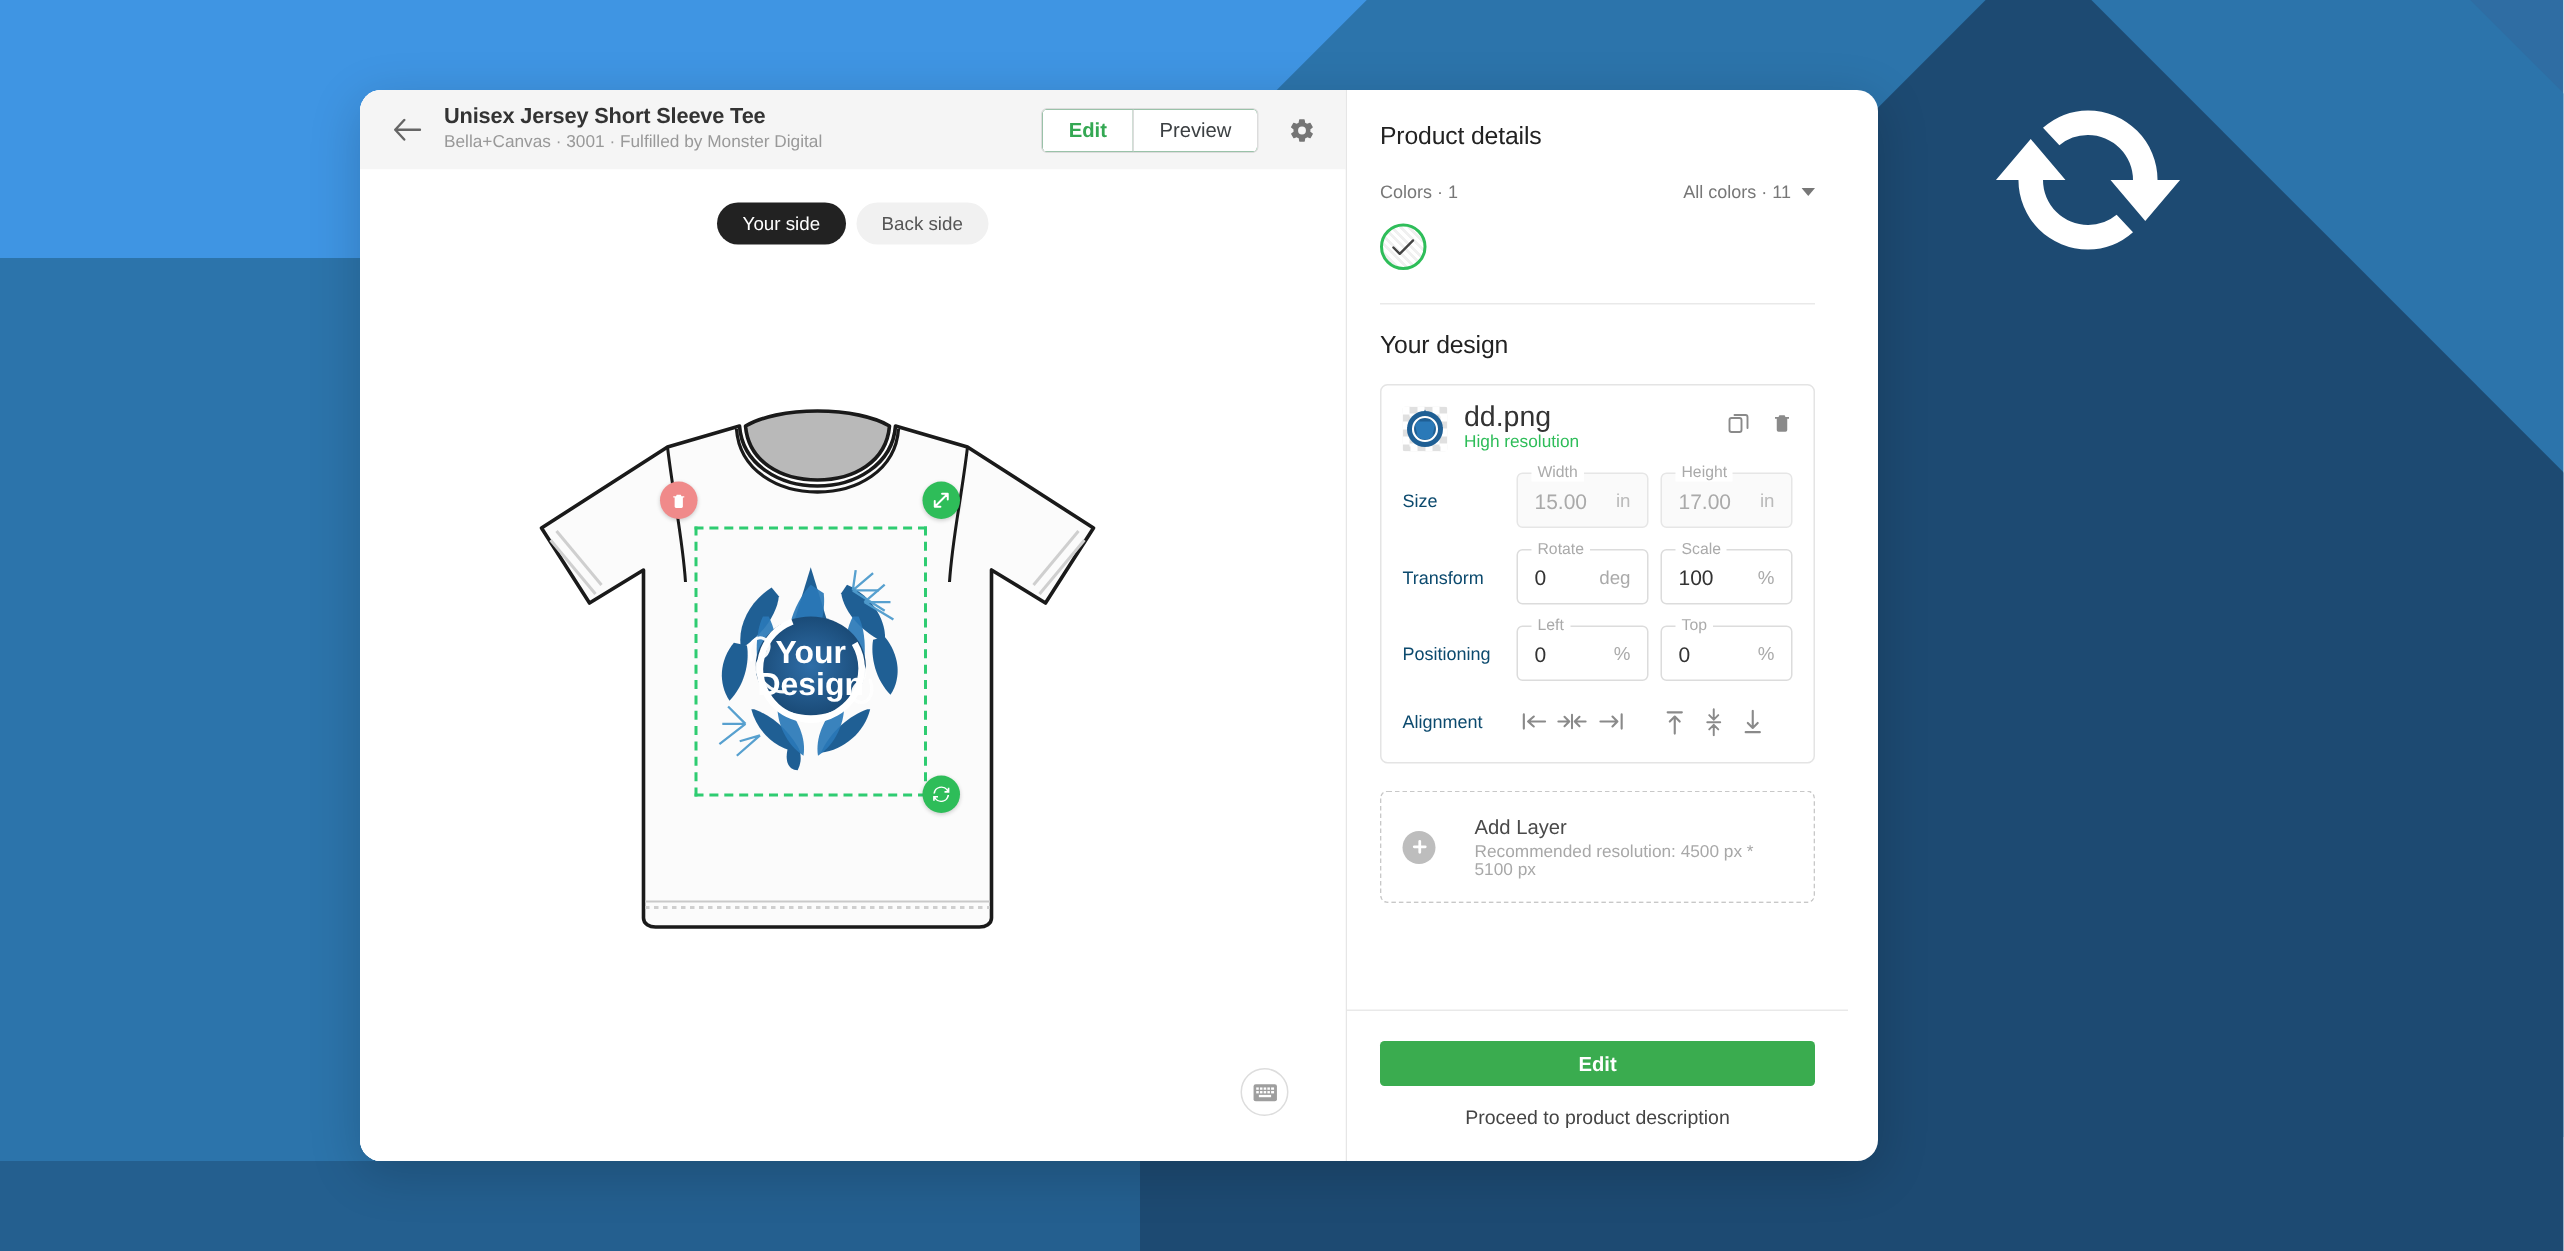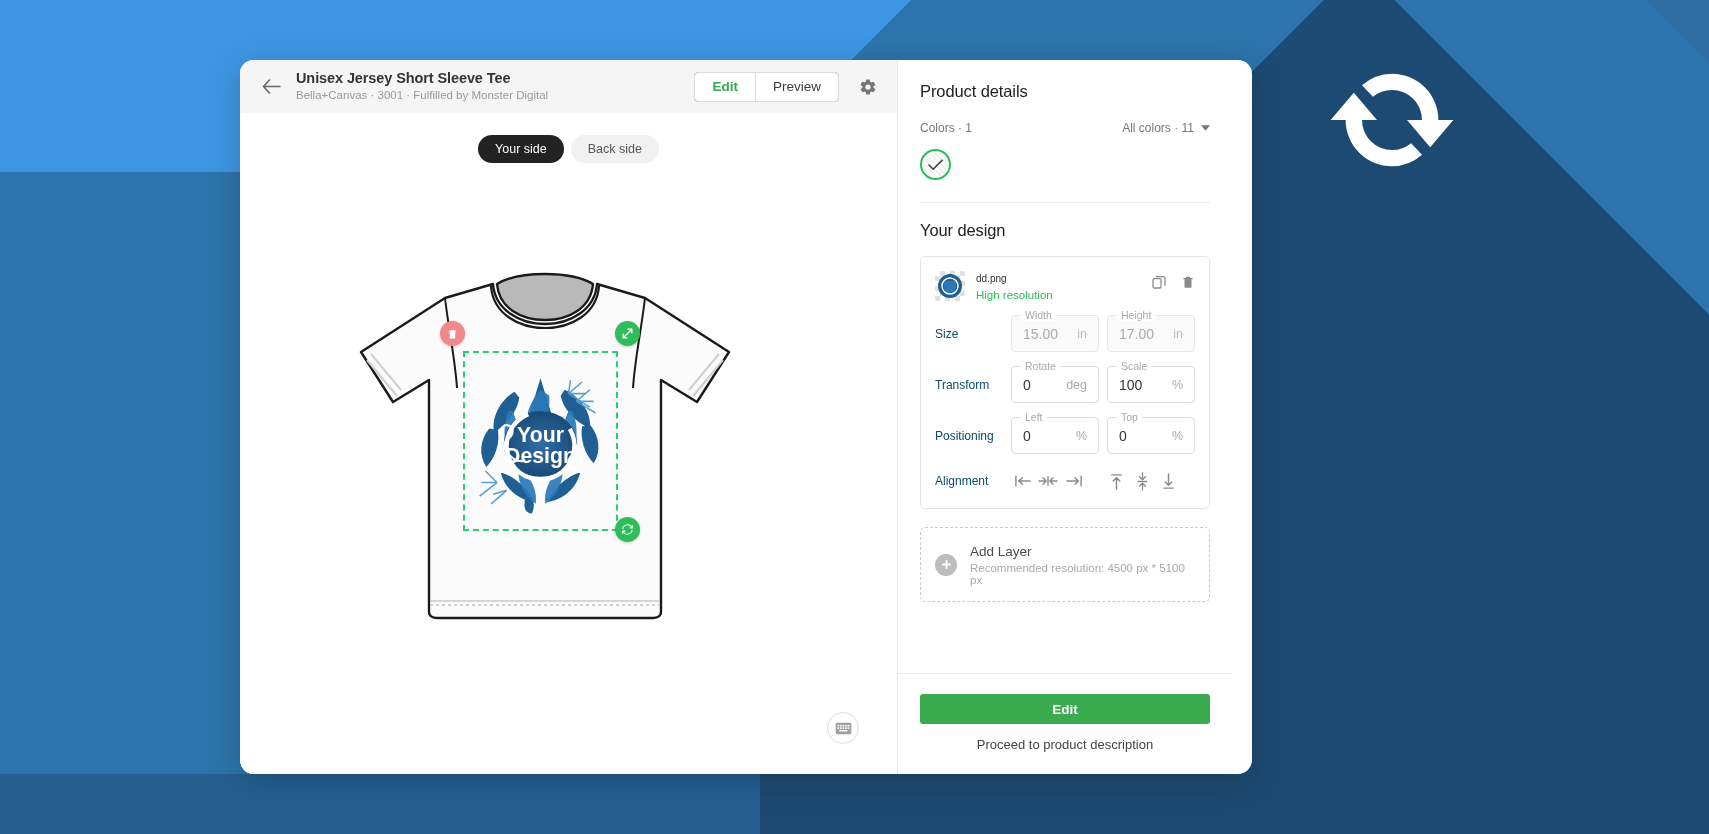--- a/index.html
+++ b/index.html
@@ -236,21 +236,21 @@
   .layer-head { display: flex; align-items: flex-start; gap: 11px; }
   .thumb {
     width: 30px; height: 30px;
     flex: 0 0 auto;
     background:
       repeating-conic-gradient(#e0e0e0 0% 25%, #ffffff 0% 50%) 0 0/10px 10px;
     position: relative; overflow: hidden;
     border-radius: 2px;
   }
   .layer-meta { flex: 1 1 auto; min-width: 0; }
-  .layer-name { font-size: 10px; color: #333; line-height: 16px; }
+  .layer-name { font-size: 19px; color: #333; line-height: 16px; }
   .layer-res { font-size: 11.5px; color: #2ebd59; margin-top: 2px; }
   .layer-actions { display: flex; gap: 14px; align-items: center; padding-top: 3px; }
   .act-btn { cursor: pointer; display: flex; }
 
   .field-row {
     display: flex; align-items: center;
     margin-top: 14px;
     gap: 8px;
   }
   .field-label {
@@ -295,21 +295,21 @@
     display: flex; align-items: center; justify-content: center;
     cursor: pointer;
   }
   .align-gap { width: 12px; }
 
   .add-layer {
     margin-top: 18px;
     border: 1px dashed #c8c8c8;
     border-radius: 5px;
     padding: 15px 14px;
-    display: flex; align-items: center; gap: 13px;
+    display: flex; align-items: center; gap: 26px;
     cursor: pointer;
   }
   .plus-circle {
     width: 22px; height: 22px; border-radius: 50%;
     background: #bdbdbd;
     display: flex; align-items: center; justify-content: center;
     flex: 0 0 auto;
   }
   .al-title { font-size: 13.5px; color: #4a4a4a; line-height: 17px; }
   .al-sub { font-size: 11.5px; color: #a8a8a8; margin-top: 2px; }

